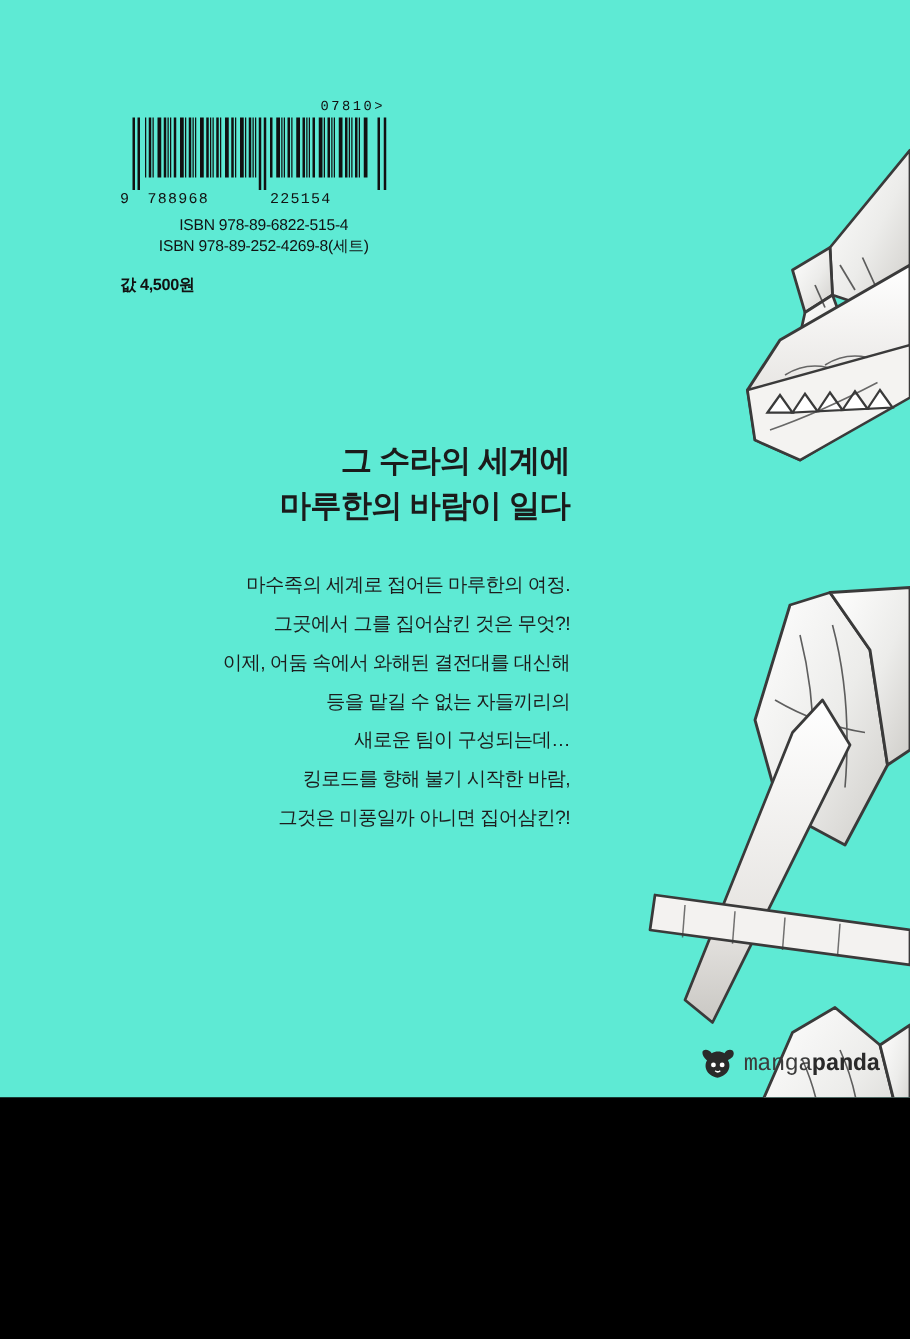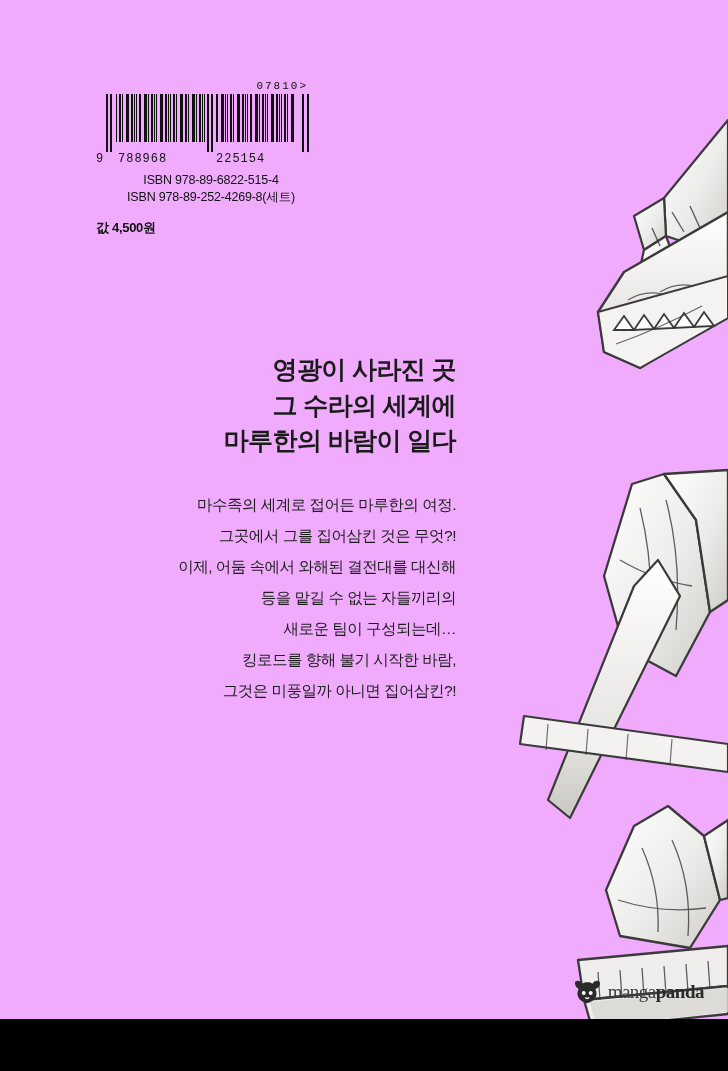--- a/index.html
+++ b/index.html
@@ -6,22 +6,22 @@
     margin: 0;
     padding: 0;
     background: #000;
   }
   body {
     font-family: "Liberation Sans", sans-serif;
   }
   #page {
     position: relative;
     width: 728px;
-    height: 1019px;
-    background: #f0abfc;
+    height: 878px;
+    background: #5eead4;
     overflow: hidden;
     margin: 0 auto;
   }
   
   .barcode-block {
     position: absolute;
     left: 96px;
     top: 80px;
     width: 230px;
   }
@@ -121,21 +121,21 @@
     gap: 6px;
   }
   .logo-mark {
     width: 30px;
     height: 26px;
   }
   .logo-text {
     font-size: 19px;
     color: #3b3b3b;
     letter-spacing: -0.5px;
-    font-family: Liberation Serif, serif;
+    font-family: Liberation Mono, monospace;
   }
   .logo-text b { font-weight: bold; color: #2a2a2a; }
 </style>
 </head>
 <body>
 
 <div id="page">
 
   <div class="barcode-block">
     <div class="barcode-topnum">07810&gt;</div>
@@ -302,21 +302,20 @@
       <path d="M258 964 L260 992"></path>
       <path d="M280 961 L282 989"></path>
     </g>
     <g fill="#d9d7d4" opacity="0.85">
       <path d="M162 1002 L300 988 L300 1012 L168 1026 Z"></path>
     </g>
   </svg>
 
   <div class="copy-block">
     <div class="headline">
-      <div>영광이 사라진 곳</div>
       <div>그 수라의 세계에</div>
       <div>마루한의 바람이 일다</div>
     </div>
     <div class="bodycopy">
       <div>마수족의 세계로 접어든 마루한의 여정.</div>
       <div>그곳에서 그를 집어삼킨 것은 무엇?!</div>
       <div>이제, 어둠 속에서 와해된 결전대를 대신해</div>
       <div>등을 맡길 수 없는 자들끼리의</div>
       <div>새로운 팀이 구성되는데…</div>
       <div>킹로드를 향해 불기 시작한 바람,</div>

